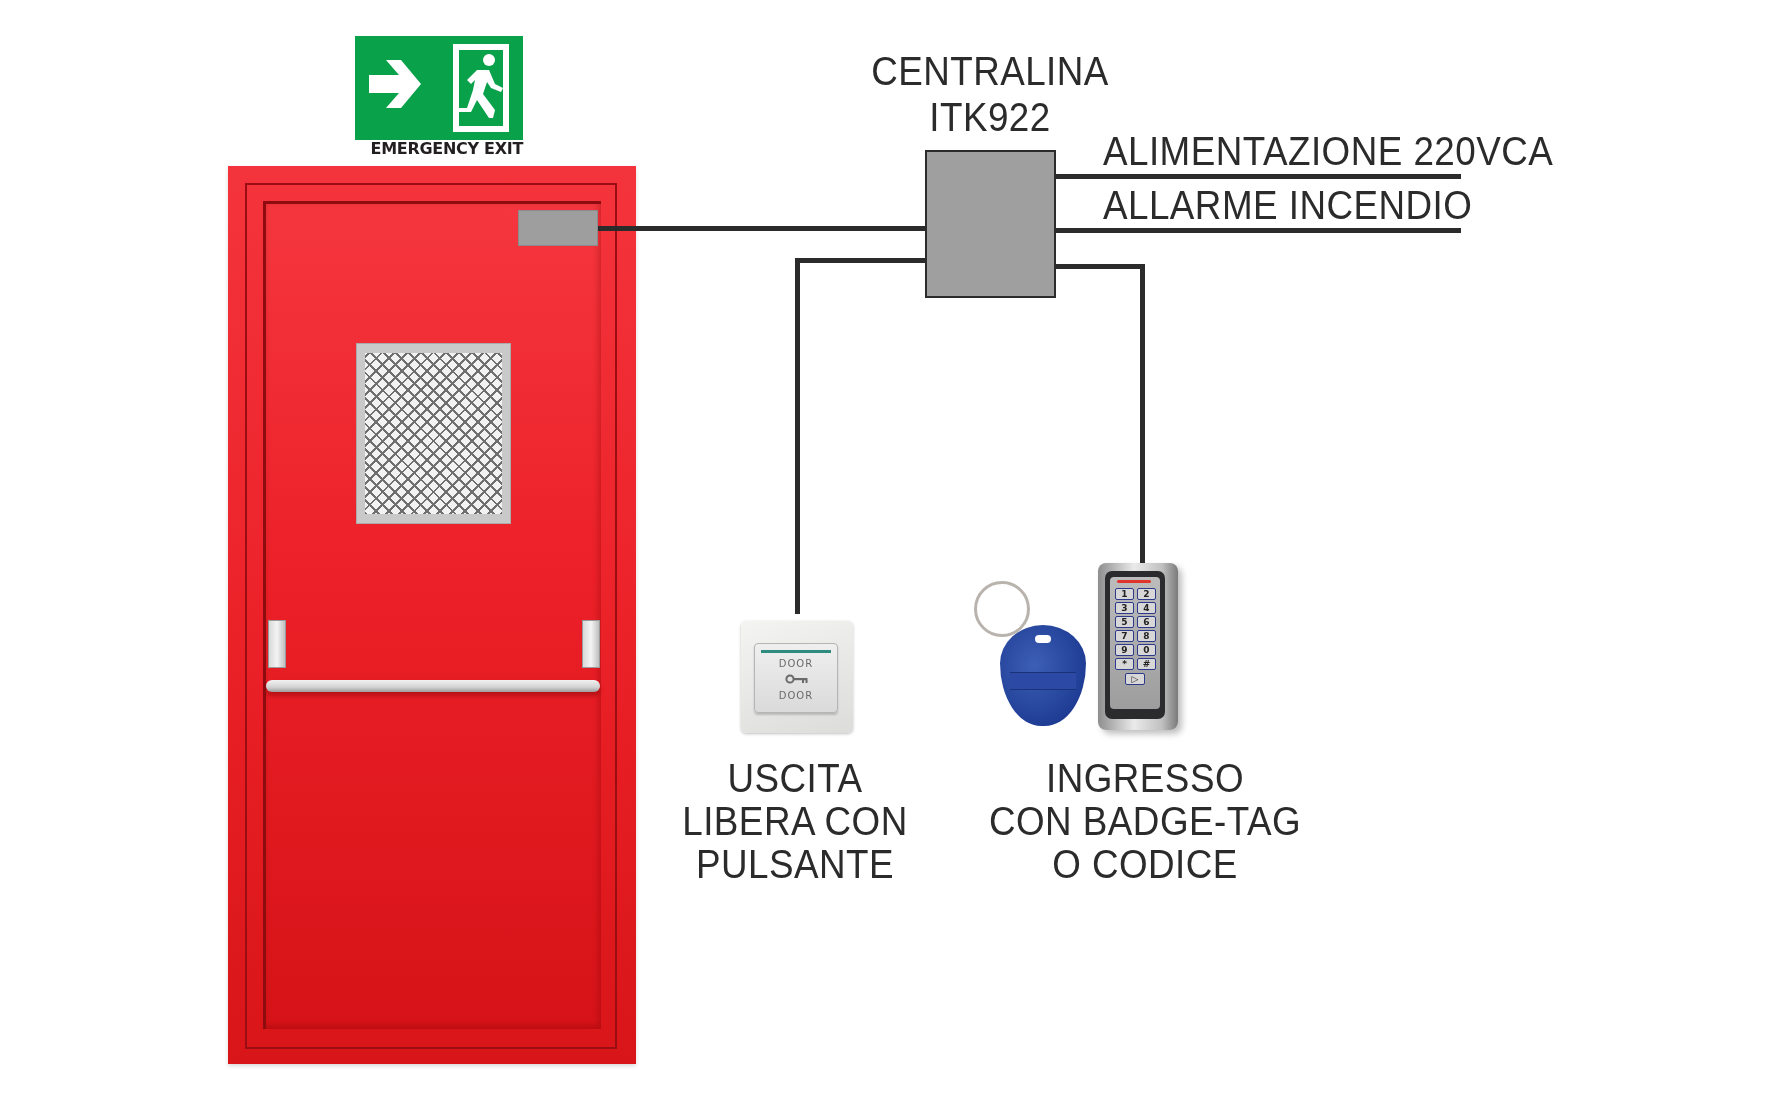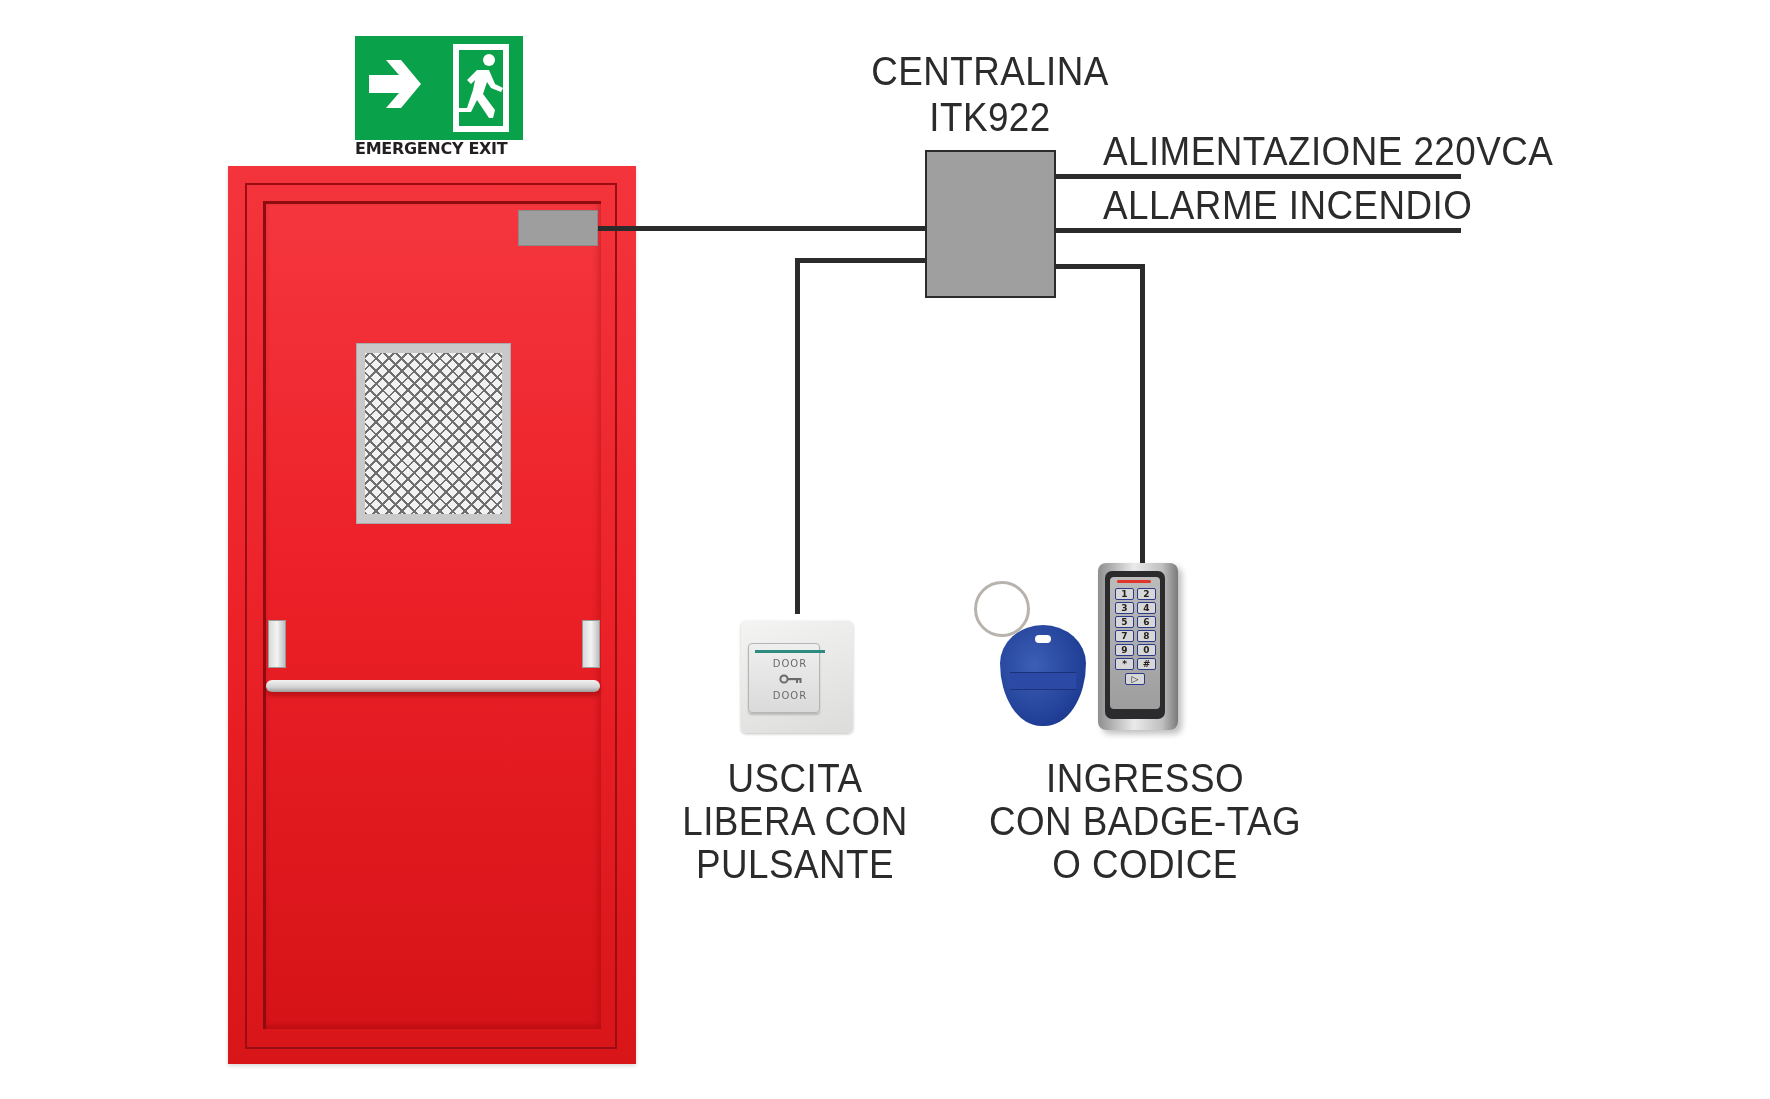--- a/index.html
+++ b/index.html
@@ -3,38 +3,38 @@
 <meta charset="utf-8">
 <style>
   html,body{margin:0;padding:0;background:#ffffff;}
   body{width:1770px;height:1099px;position:relative;overflow:hidden;font-family:"Liberation Sans",sans-serif;color:#2b2b2b;}
   .abs{position:absolute;}
   .label{position:absolute;font-family:"Liberation Sans",sans-serif;font-size:40px;line-height:43px;color:#2b2b2b;letter-spacing:0.5px;white-space:nowrap;transform:scaleX(0.92);transform-origin:left top;}
   .center-label{text-align:center;transform-origin:center top;}
   .wire{position:absolute;background:#2b2b2b;}
   
   #exit-sign{left:355px;top:36px;width:168px;height:104px;background:#0aa14b;}
-  #exit-caption{left:355px;top:139px;width:168px;text-align:left;font-family:"DejaVu Sans",sans-serif;font-weight:bold;font-size:16px;letter-spacing:-0.3px;color:#231f20;}
+  #exit-caption{left:355px;top:139px;width:168px;text-align:right;font-family:"DejaVu Sans",sans-serif;font-weight:bold;font-size:16px;letter-spacing:-0.3px;color:#231f20;}
   
   #door-frame{left:228px;top:166px;width:408px;height:898px;background:linear-gradient(180deg,#f4343c 0%,#ec2229 50%,#d81518 100%);box-shadow:0 2px 4px rgba(0,0,0,0.15);}
   #door-frame-inner{left:17px;top:17px;width:372px;height:866px;border:2px solid #9a0d12;box-sizing:border-box;}
   #door-leaf{left:35px;top:35px;width:338px;height:828px;box-sizing:border-box;border-top:3px solid #8e0b10;border-left:3px solid #8e0b10;background:linear-gradient(180deg,#f5363e 0%,#ec2028 45%,#d61318 100%);box-shadow:inset -2px -3px 6px rgba(120,0,0,0.35);}
   #lock-plate{left:518px;top:210px;width:80px;height:36px;background:#9d9e9d;border:1px solid #8a8a8a;box-sizing:border-box;}
   #vision-panel{left:356px;top:343px;width:155px;height:181px;background:#c9c9c9;border:1px solid #aaa;box-sizing:border-box;}
   #vision-mesh{left:8px;top:9px;width:137px;height:161px;background-color:#f2f2f2;
     background-image:
       repeating-linear-gradient(45deg,#6f6f6f 0 2px,transparent 2px 9px),
       repeating-linear-gradient(-45deg,#6f6f6f 0 2px,transparent 2px 9px);}
   .bar-bracket{position:absolute;width:18px;height:48px;background:linear-gradient(90deg,#d9d9d9,#f4f4f4,#bfbfbf);border:1px solid #9a9a9a;box-sizing:border-box;}
   #push-bar{left:266px;top:680px;width:334px;height:12px;border-radius:6px;background:linear-gradient(180deg,#f3f3f3 0%,#d2d2d2 60%,#9c9c9c 100%);box-shadow:0 4px 4px rgba(100,0,0,0.35);}
   
   #control-box{left:925px;top:150px;width:131px;height:148px;background:#9e9f9e;border:2px solid #2b2b2b;box-sizing:border-box;}
   
   #exit-button{left:741px;top:621px;width:112px;height:112px;border-radius:5px;background:linear-gradient(160deg,#f4f4f3,#dcdcdb);box-shadow:0 1px 3px rgba(0,0,0,0.25);}
-  #exit-button-face{left:7px;top:22px;width:72px;height:70px;border-radius:4px;background:linear-gradient(180deg,#eeefee,#dadada);border:1px solid #b5b5b5;box-sizing:border-box;box-shadow:0 2px 2px rgba(0,0,0,0.18);}
+  #exit-button-face{left:13px;top:22px;width:84px;height:70px;border-radius:4px;background:linear-gradient(180deg,#eeefee,#dadada);border:1px solid #b5b5b5;box-sizing:border-box;box-shadow:0 2px 2px rgba(0,0,0,0.18);}
   #exit-button-stripe{left:6px;top:6px;width:70px;height:3px;background:#2e8b7f;}
   .btn-text{position:absolute;left:0;width:82px;text-align:center;font-family:"DejaVu Sans",sans-serif;font-size:10px;color:#6a6a6a;letter-spacing:1px;}
   
   #keypad{left:1098px;top:563px;width:80px;height:167px;border-radius:8px;background:linear-gradient(90deg,#8e8e8e,#eaeaea 45%,#c0c0c0 80%,#7a7a7a);box-shadow:4px 4px 6px rgba(0,0,0,0.25);}
   #keypad-bezel{left:7px;top:8px;width:60px;height:148px;border-radius:7px;background:#2b2b2e;}
   #keypad-face{left:5px;top:6px;width:50px;height:132px;border-radius:4px;background:linear-gradient(180deg,#bcbcbc,#9d9d9d);}
   #keypad-led{left:7px;top:3px;width:34px;height:3px;background:#e0352d;border-radius:2px;}
   .key{position:absolute;width:19px;height:12px;border-radius:2px;background:#d7d7d7;border:1px solid #2d3a8c;box-sizing:border-box;font-family:"DejaVu Sans",sans-serif;font-weight:bold;font-size:9px;line-height:10px;text-align:center;color:#222;}
   
   #key-ring{left:974px;top:581px;width:56px;height:56px;border-radius:50%;border:3px solid #b8b3ad;box-sizing:border-box;}

